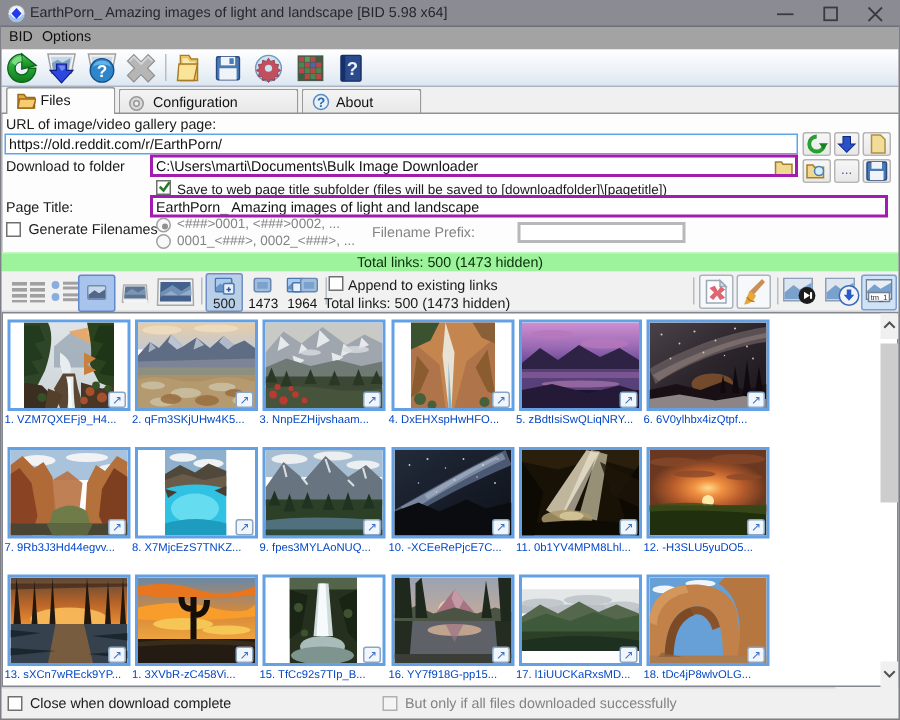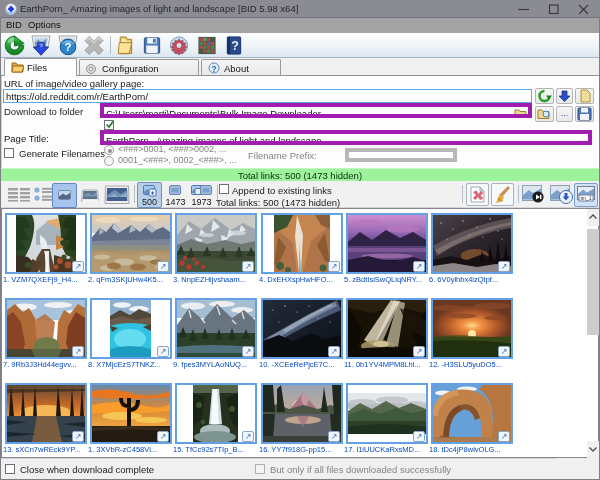--- a/index.html
+++ b/index.html
@@ -16,21 +16,21 @@
 .tico{top:2px;width:22px;height:21px}
 .tsep{top:3px;width:1px;height:18px;background:#b5bec8}
 
 #tabstrip{left:1px;top:58px;width:598px;height:16px;background:#f0f0f0}
 .tab{top:1px;height:17px;border:1px solid #9a9a9a;border-bottom:none;border-radius:2px 2px 0 0;font-size:9.5px;color:#111;background:linear-gradient(#f4f4f4,#e8e8e8);padding:3px 6px 0 22px}
 .tab.active{background:#fdfdfd;height:18px;top:0px;z-index:3}
 #tabline{left:1px;top:75px;width:598px;height:1px;background:#919191}
 
 #pane{left:1px;top:76px;width:598px;height:92px;background:#fdfdfd;border-left:1px solid #d0d0d0}
 .lbl{font-size:9.5px;color:#1a1a1a;white-space:nowrap}
-.inp{border:4px solid #a21caf;background:#fff;font-size:9.5px;color:#111;padding:1px 2px;line-height:11px;white-space:nowrap;overflow:hidden}
+.inp{border:2px solid #a21caf;background:#fff;font-size:9.5px;color:#111;padding:1px 2px;line-height:11px;white-space:nowrap;overflow:hidden}
 .graytxt{color:#838383}
 
 .sbtn{border:1px solid #b5b5b5;background:linear-gradient(#f6f6f6,#e8e8e8);border-radius:2px}
 
 #greenbar{left:1px;top:168px;width:598px;height:13px;background:#9cf39c;border-top:1px solid #c4f8c4;font-size:9.5px;color:#0a300a;text-align:center;line-height:13px}
 
 #toolbar2{left:1px;top:181px;width:598px;height:27px;background:#f1f1f1;border-bottom:1px solid #d5d5d5}
 .t2lbl{font-size:9px;color:#111;text-align:center}
 
 #grid{left:1px;top:208px;width:598px;height:250px;background:#fff;border:1px solid #828790}
@@ -177,20 +177,21 @@
   <div class="lbl abs" style="left:4px;top:106px">Download to folder</div>
   <div class="inp abs" style="left:100px;top:103px;width:432px;height:15px;padding-right:14px">C:\Users\marti\Documents\Bulk Image Downloader
     <svg class="abs" style="right:1px;top:1px" width="13" height="12" viewBox="0 0 13 12">
         <path d="M1 2 h4 l1 1.5 h6 v7 h-11 z" fill="#f0d890" stroke="#a08030"></path>
       </svg>
   </div>
   <div class="abs" style="left:104px;top:120px;width:10px;height:10px;border:1px solid #707070;background:#fff"></div>
   <svg class="abs" style="left:104px;top:119px" width="11" height="11" viewBox="0 0 11 11">
       <path d="M2.5 5.5 l2.5 2.5 L9 2.5" fill="none" stroke="#2a7a2a" stroke-width="1.7"></path>
     </svg>
+  <div class="lbl abs" style="left:118px;top:121px;font-size:9px">Save to web page title subfolder (files will be saved to [downloadfolder]\[pagetitle])</div>
   <div class="lbl abs" style="left:4px;top:133px">Page Title:</div>
   <div class="inp abs" style="left:100px;top:130px;width:492px;height:15px">EarthPorn_ Amazing images of light and landscape</div>
   <div class="cb abs" style="left:4px;top:148px"></div>
   <div class="lbl abs" style="left:19px;top:148px">Generate Filenames</div>
   <div class="abs" style="left:104px;top:145px;width:10px;height:10px;border:1px solid #a0a0a0;border-radius:50%;background:#f8f8f8">
       <div class="abs" style="left:2.5px;top:2.5px;width:4px;height:4px;border-radius:50%;background:#909090"></div>
     </div>
   <div class="lbl graytxt abs" style="left:118px;top:144px;font-size:9px">&lt;###&gt;0001, &lt;###&gt;0002, ...</div>
   <div class="abs" style="left:104px;top:156px;width:10px;height:10px;border:1px solid #a0a0a0;border-radius:50%;background:#f8f8f8"></div>
   <div class="lbl graytxt abs" style="left:118px;top:155px;font-size:9px">0001_&lt;###&gt;, 0002_&lt;###&gt;, ...</div>
@@ -276,21 +277,21 @@
         <rect x="3.5" y="3" width="7" height="4.5" fill="#7ba2cc"></rect>
       </svg>
     <div class="t2lbl abs" style="left:162px;top:16px;width:25px">1473</div>
     <svg class="abs" style="left:190px;top:4px" width="21" height="12" viewBox="0 0 21 12">
         <rect x="0.5" y="0.5" width="11" height="9" rx="1" fill="#a8c8ec" stroke="#4a78b0"></rect>
         <path d="M1 6 l3-2.5 2.5 1.5 4-2.5 v5.5 h-9.5 z" fill="#6a94c8"></path>
         <rect x="4" y="3.5" width="6" height="6" rx="1" fill="#e8eef6" stroke="#4a78b0"></rect>
         <rect x="9.5" y="0.5" width="11" height="9" rx="1.5" fill="#a2bede" stroke="#6888b0"></rect>
         <rect x="11.5" y="3" width="7" height="4.5" fill="#7ba2cc"></rect>
       </svg>
-    <div class="t2lbl abs" style="left:188px;top:16px;width:25px">1973</div>
+    <div class="t2lbl abs" style="left:188px;top:16px;width:25px">1964</div>
     <div class="tsep abs" style="left:216px;top:4px"></div>
     <div class="cb abs" style="left:218px;top:3px"></div>
     <div class="lbl abs" style="left:231px;top:4px">Append to existing links</div>
     <div class="lbl abs" style="left:215px;top:16px">Total links: 500 (1473 hidden)</div>
     <div class="tsep abs" style="left:461px;top:4px"></div>
     <div class="abs" style="left:465px;top:2px;width:23px;height:23px;border:1px solid #aab4be;border-radius:2px;background:#f6f8fa"></div>
     <svg class="abs" style="left:468px;top:5px" width="17" height="17" viewBox="0 0 17 17">
         <path d="M2 1 h9 l4 4 v11 h-13 z" fill="#fdfdfd" stroke="#9aa8b8"></path>
         <path d="M11 1 l4 4 h-4 z" fill="#d8e0e8" stroke="#9aa8b8"></path>
         <path d="M4 6 l3.5-1.5 2 3.5 2-3 3 2 -3 2.5 3 3 -3.5 1.5 -2-3 -2.5 3 -2.5-2 3-3 z" fill="#d84a5a" opacity="0.85"></path>

